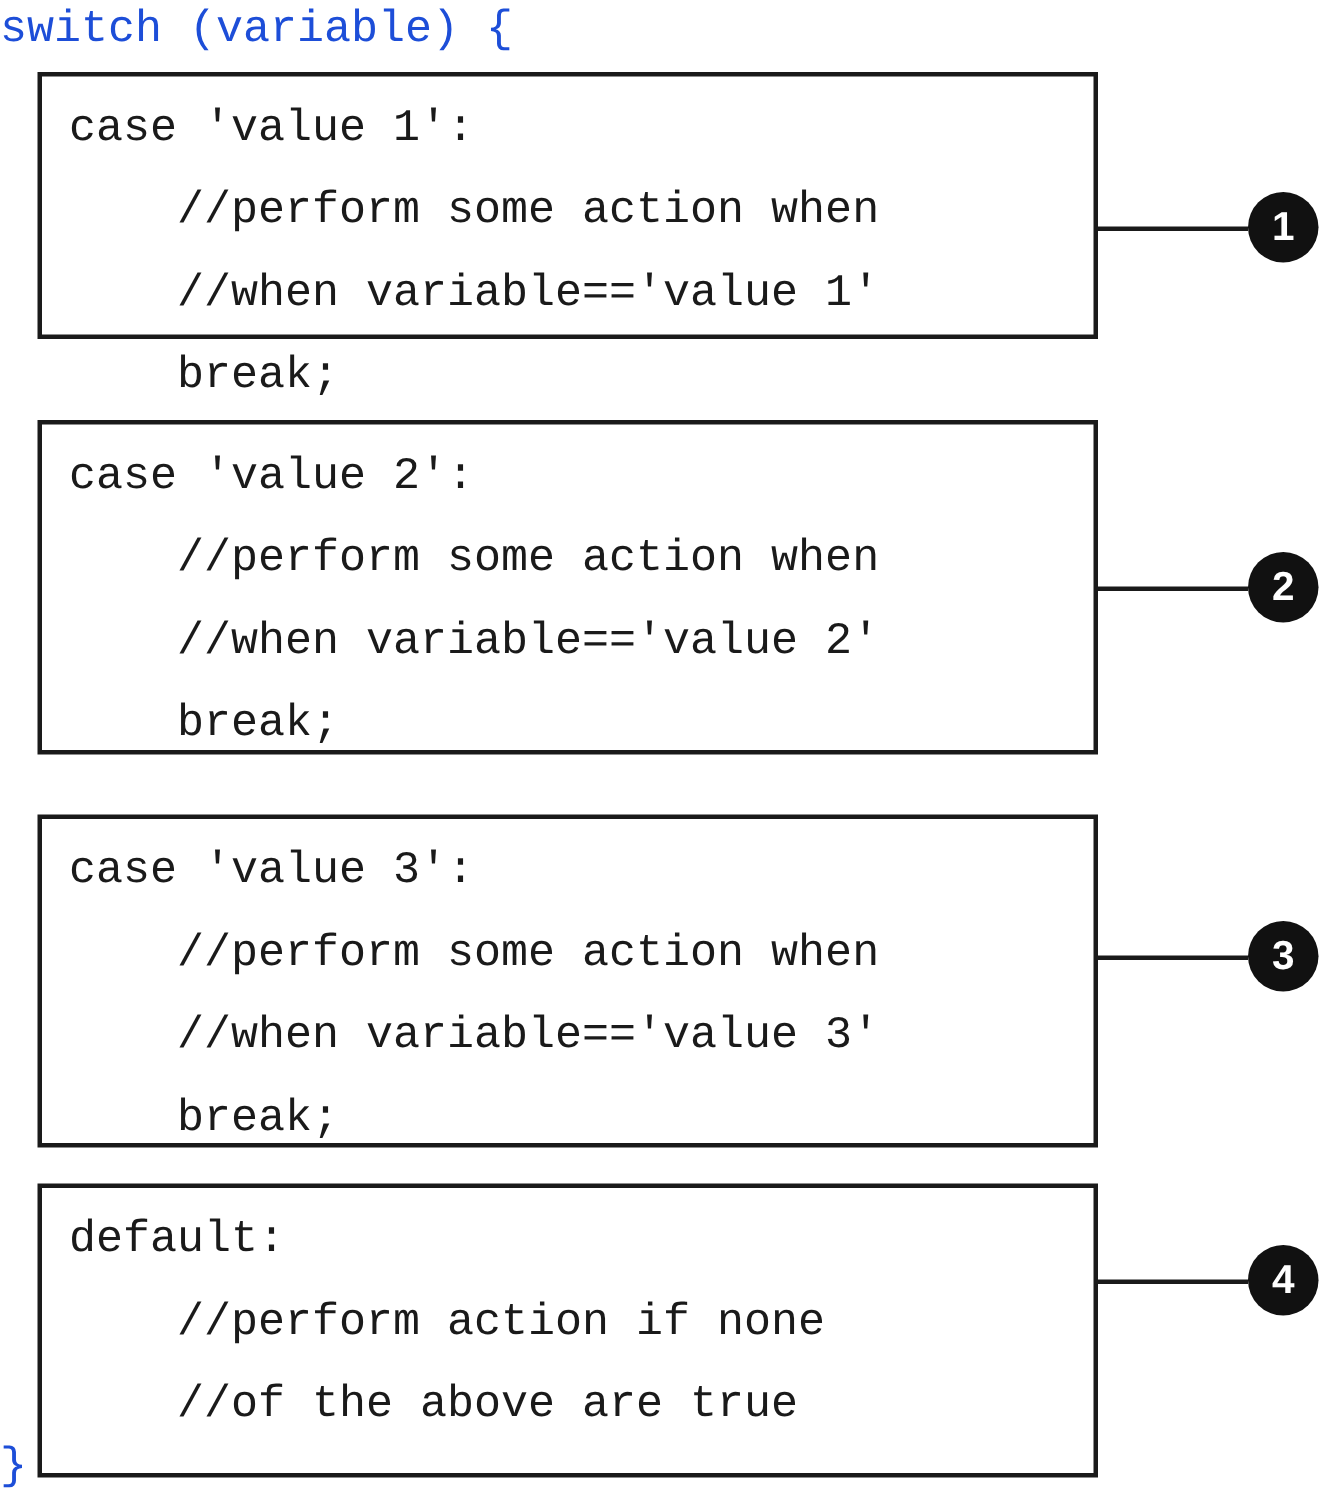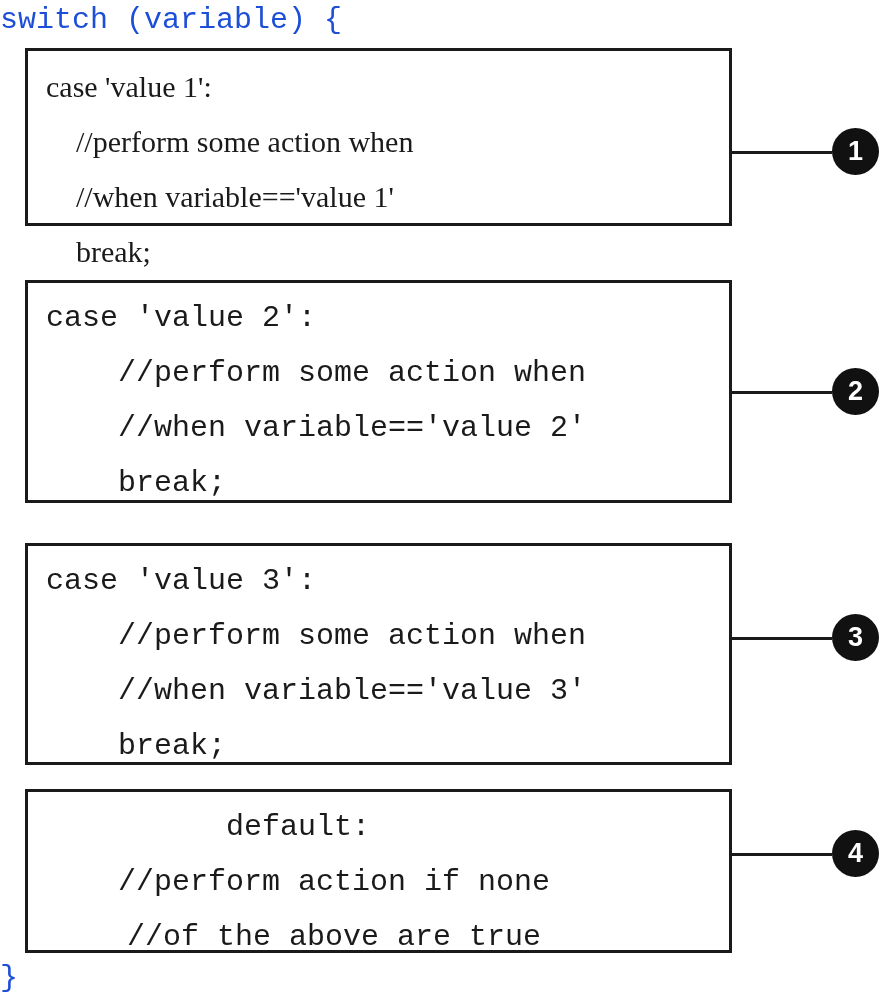--- a/index.html
+++ b/index.html
@@ -36,24 +36,24 @@
 
   
   .case-box {
     position: absolute;
     left: 25px;
     width: 707px;      
     box-sizing: border-box;
     border: 3px solid #1a1a1a;
     background: #ffffff;
   }
-  #box-1 { top: 48px;  height: 178px; font-family: Liberation Serif, serif; }
+  #box-1 { top: 48px;  height: 178px; }
   #box-2 { top: 280px; height: 223px; }
   #box-3 { top: 543px; height: 222px; }
-  #box-4 { top: 789px; height: 164px; text-align: center; }
+  #box-4 { top: 789px; height: 196px; }
 
   .code-block {
     position: absolute;
     top: 0;
     left: 0;
     padding: 8px 0 0 18px;
     font-size: 30px;
     line-height: 55px;
     white-space: pre;
     color: #1a1a1a;

